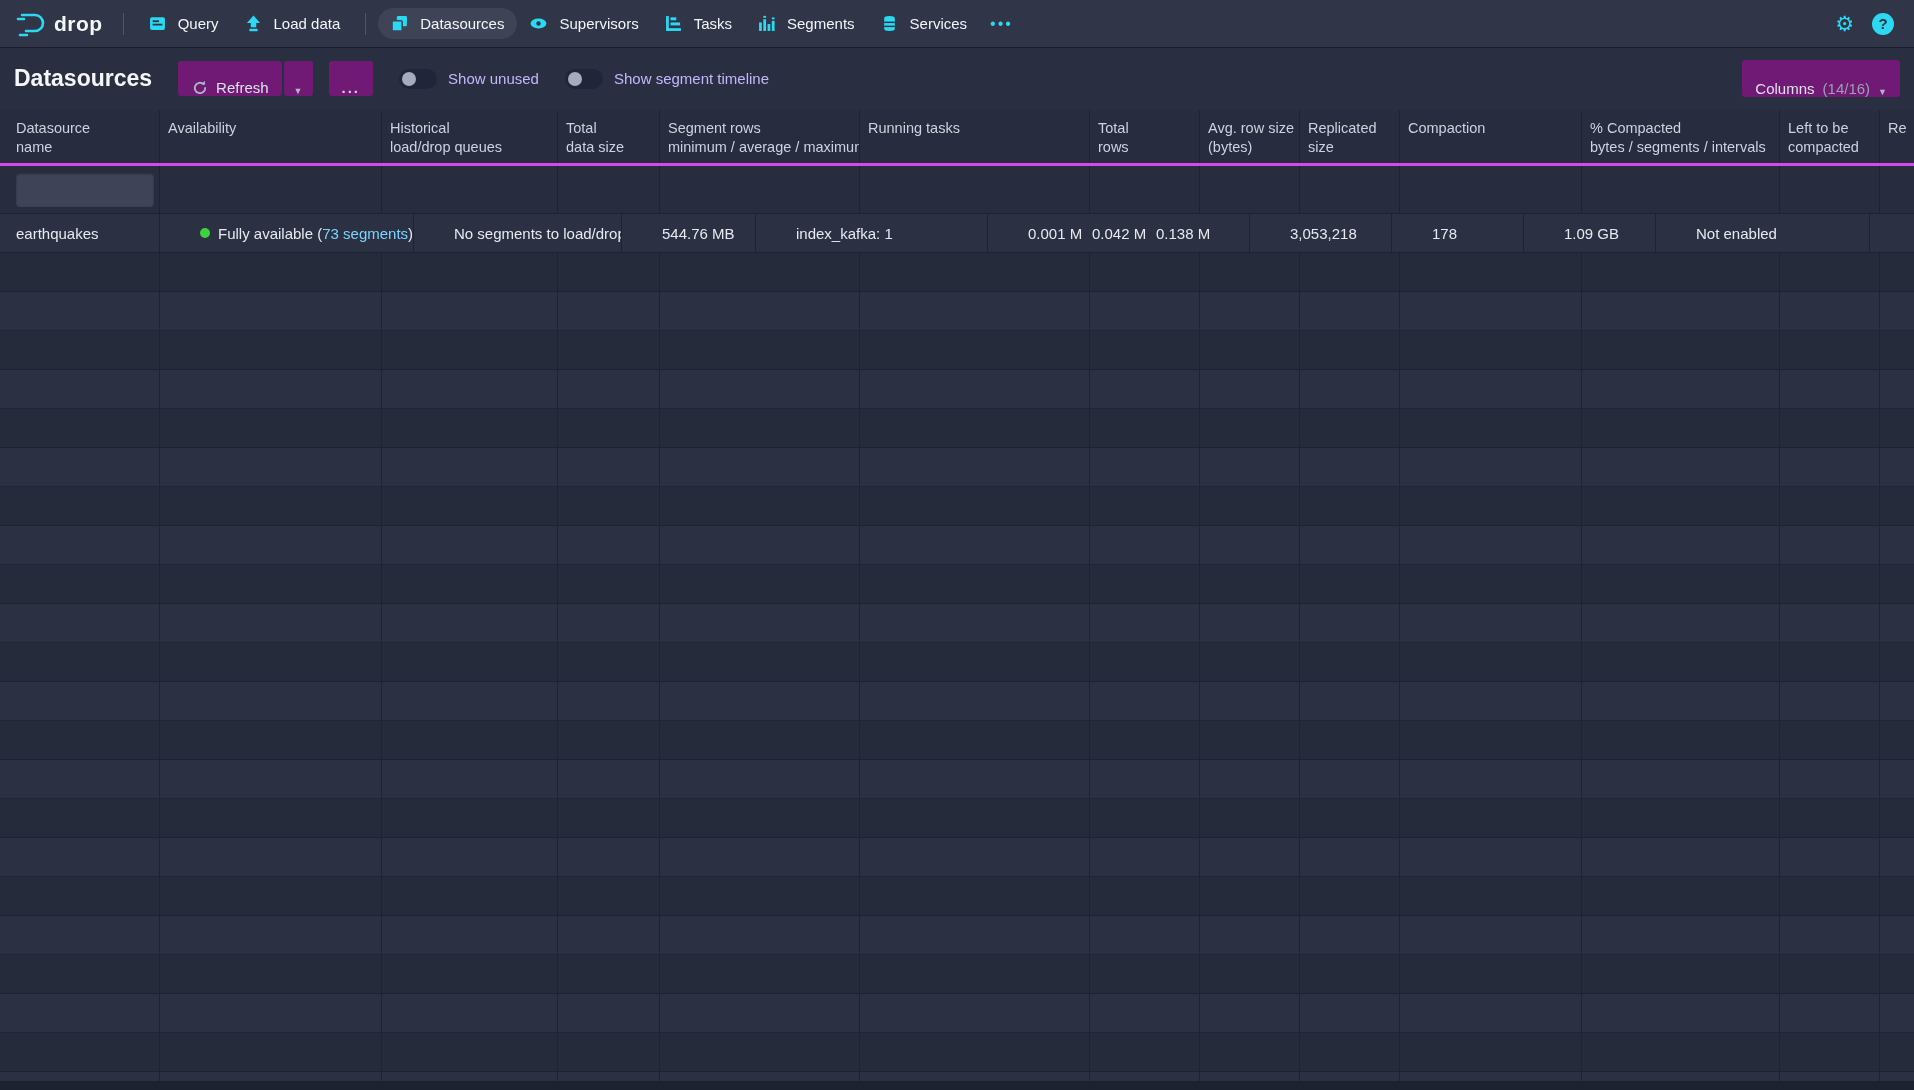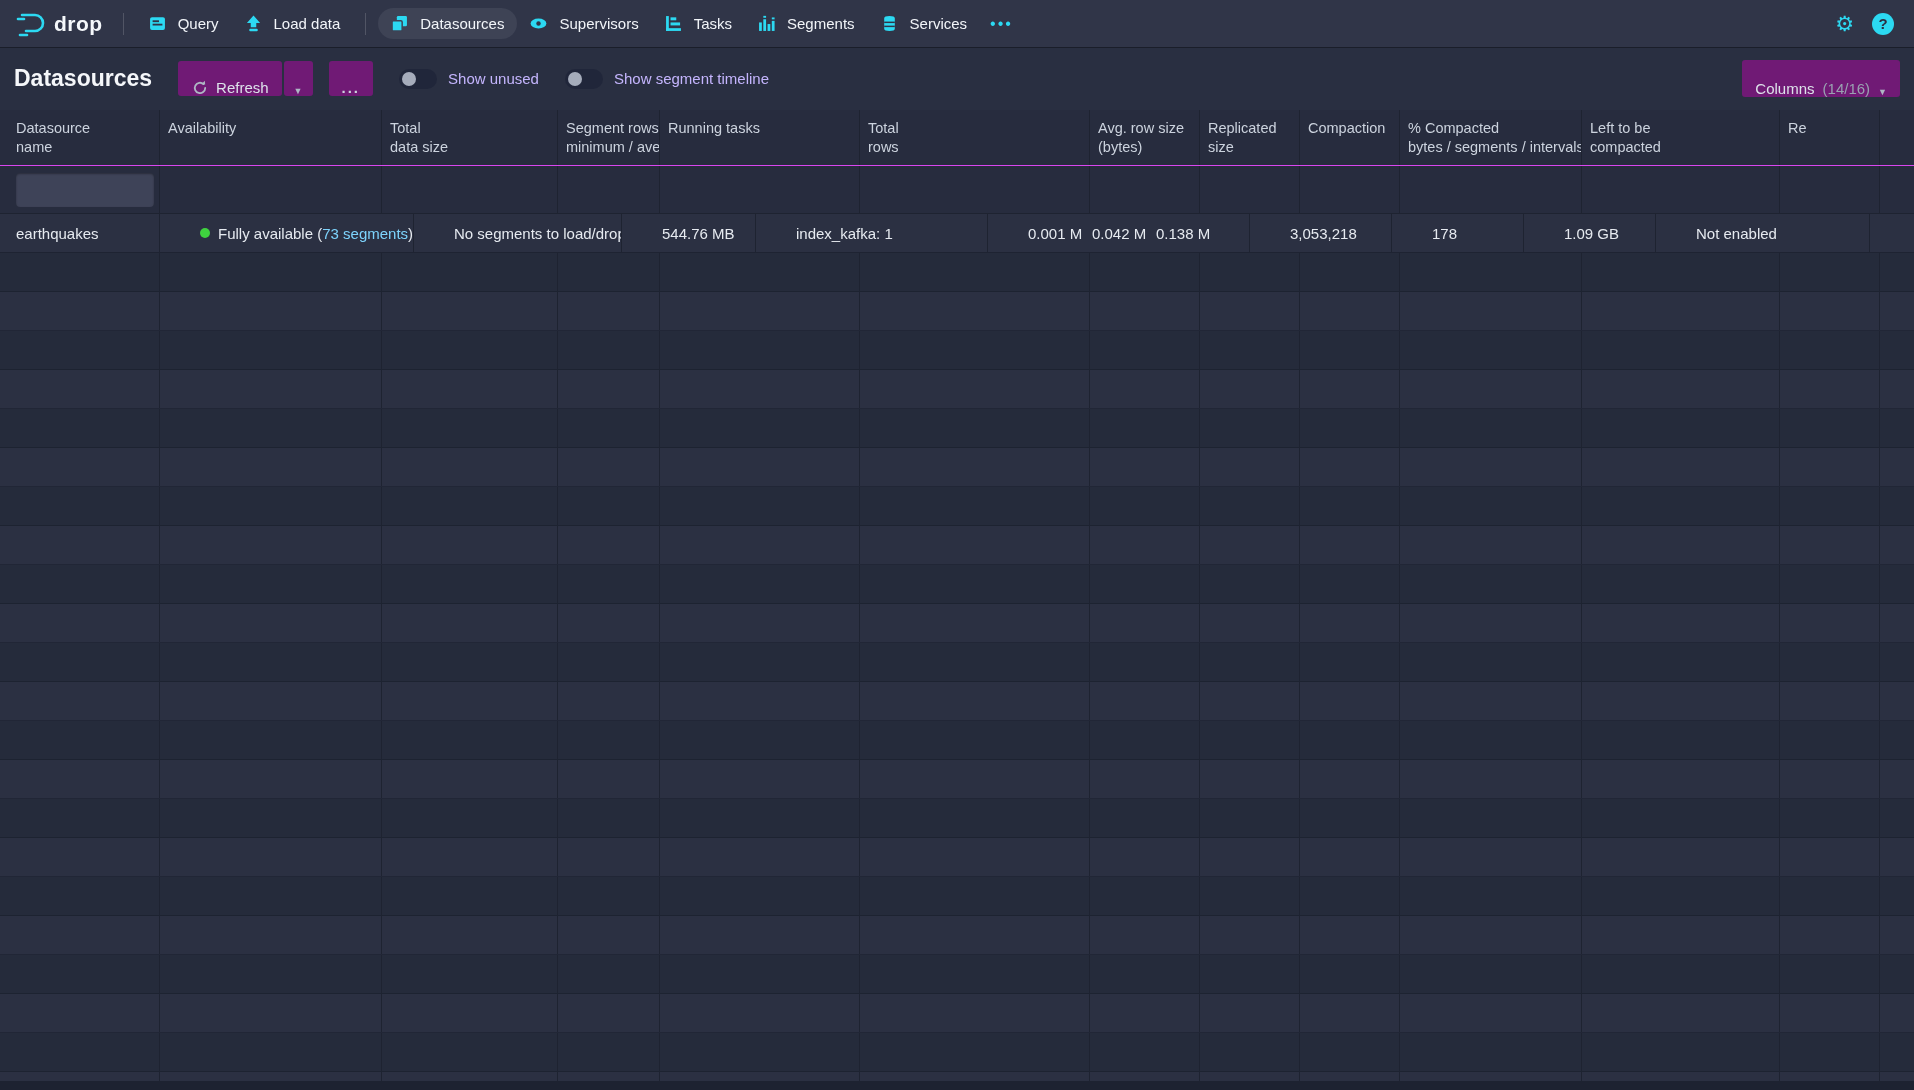--- a/index.html
+++ b/index.html
@@ -55,21 +55,21 @@
   .columns-btn{margin-left:auto;height:37px;}
   .columns-count{color:#99a1b1;}
   
   .table{width:1914px;background:#262c3d;}
   .trow{display:grid;}
   .cell{
     border-right:1px solid #1e2331;padding:0 8px;display:flex;align-items:center;
     overflow:hidden;white-space:nowrap;font-size:15px;color:#e6eaf0;
   }
   .cell.first{padding-left:16px;}
-  .thead{height:56px;background:#272c3e;border-bottom:1px solid #d946ef;}
+  .thead{height:56px;background:#272c3e;border-bottom:3px solid #d946ef;}
   .thead .cell{align-items:flex-start;padding-top:9px;cursor:pointer;}
   .hcol{line-height:19px;font-size:14.5px;color:#ccd3de;font-weight:400;}
   .filter-row{height:48px;background:#272c3e;border-bottom:1px solid #1e2331;}
   .filter-input{
     width:138px;height:34px;border-radius:4px;border:none;outline:none;
     background:#3e4358;box-shadow:inset 0 1px 2px rgba(0,0,0,.35);color:#e6eaf0;
     padding:0 8px;font-size:14px;
   }
   .data-row{height:39px;background:#2b3042;border-bottom:1px solid rgba(15,19,32,.45);}
   .row-even{background:#2b3042;}
@@ -233,20 +233,24 @@
 <div class="table">
   <div class="trow thead" id="thead" style="grid-template-columns: 160px 222px 176px 102px 200px 230px 110px 100px 100px 182px 198px 100px 200px;">
       <div class="cell first">
         <div class="hcol" style="white-space: pre;">Datasource
 name</div>
       </div>
       <div class="cell">
         <div class="hcol" style="white-space: pre;">Availability</div>
       </div>
       <div class="cell">
+        <div class="hcol" style="white-space: pre;">Historical
+load/drop queues</div>
+      </div>
+      <div class="cell">
         <div class="hcol" style="white-space: pre;">Total
 data size</div>
       </div>
       <div class="cell">
         <div class="hcol" style="white-space: pre;">Segment rows
 minimum / average / maximum</div>
       </div>
       <div class="cell">
         <div class="hcol" style="white-space: pre;">Running tasks</div>
       </div>

